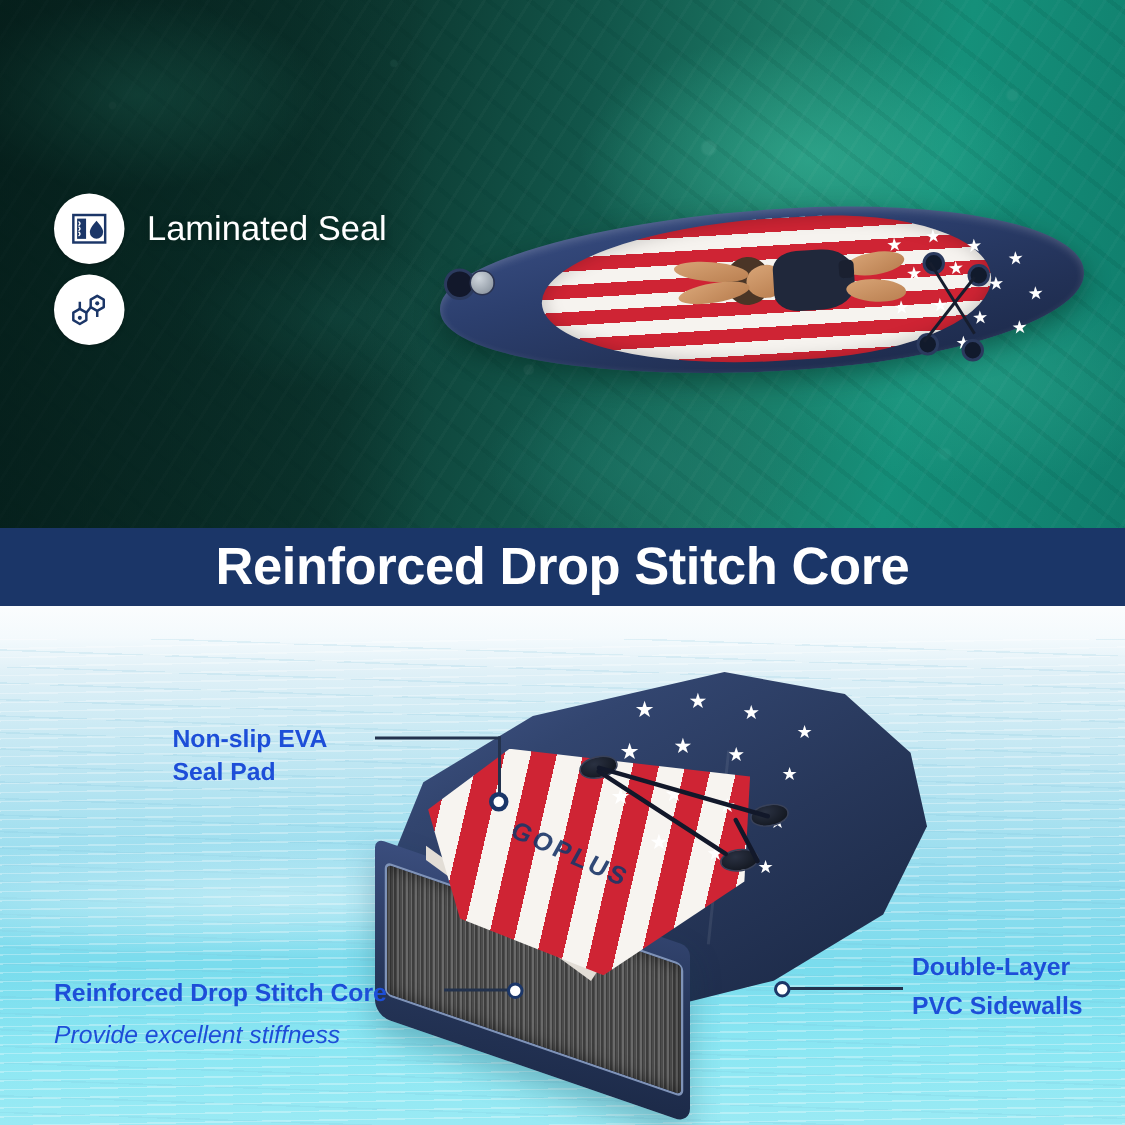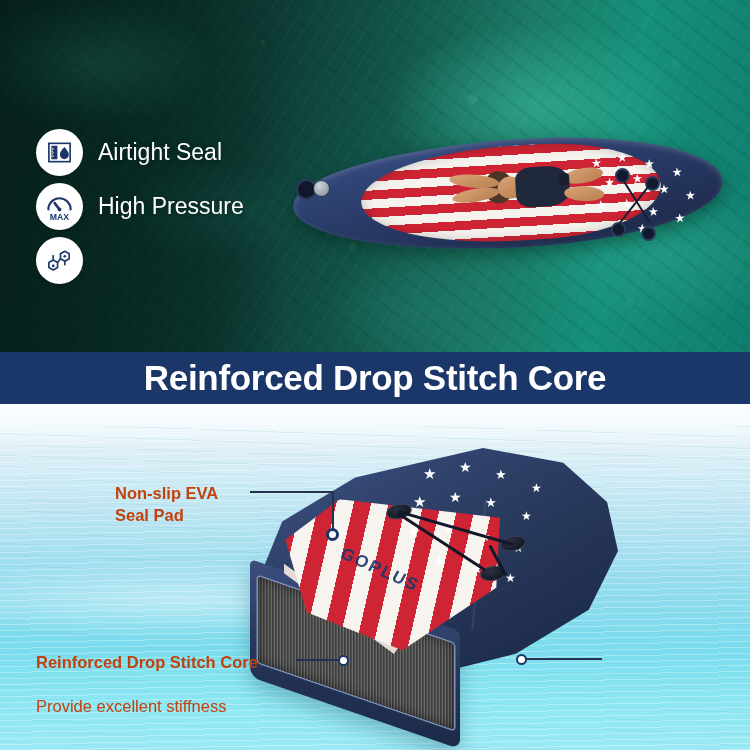--- a/index.html
+++ b/index.html
@@ -92,21 +92,21 @@
     background-image:
       repeating-linear-gradient(179deg, rgba(255,255,255,.55) 0 1px, transparent 1px 6px),
       repeating-linear-gradient(182deg, rgba(120,190,215,.30) 0 1px, transparent 1px 11px);}
   .sheen{position:absolute;left:0;top:150px;width:750px;height:90px;
     background:radial-gradient(ellipse 420px 55px at 25% 50%, rgba(255,255,255,.42), transparent 72%);}
 
   .subtitle{position:absolute;left:0;top:408px;width:750px;text-align:center;
     color:#20252b;font-size:23px;font-weight:400;}
 
   
-  .callout{position:absolute;color:#c2410c;}
+  .callout{position:absolute;color:#1d4ed8;}
   .co-bold{font-size:16.5px;font-weight:700;line-height:22px;white-space:nowrap;}
   .co-reg{font-size:16.5px;font-weight:400;line-height:23px;white-space:nowrap;}
   .lead{position:absolute;background:#23324d;}
   .leadv{position:absolute;background:#23324d;width:2px;}
   .dotring{position:absolute;width:13px;height:13px;border-radius:50%;
     background:#fff;border:3px solid #1b3668;box-sizing:border-box;}
   .dotsolid{position:absolute;width:11px;height:11px;border-radius:50%;
     background:#fff;border:2.5px solid #1b3668;box-sizing:border-box;}
 
   
@@ -159,34 +159,23 @@
 
       <div class="feat">
         <div class="feat-ico">
           <svg width="27" height="27" viewBox="0 0 28 28">
             <rect x="3" y="4.5" width="22" height="19" fill="none" stroke="#1b3668" stroke-width="1.7"></rect>
             <rect x="5.6" y="7" width="6.2" height="14" fill="#1b3668"></rect>
             <path d="M6.6 9 q2 1.4 0 2.8 M6.6 12.6 q2 1.4 0 2.8 M6.6 16.2 q2 1.4 0 2.8" stroke="#fff" stroke-width="1" fill="none"></path>
             <path d="M19 8.4 c3.4 4 4.6 5.8 4.6 7.9 a4.6 4.6 0 0 1 -9.2 0 c0 -2.1 1.2 -3.9 4.6 -7.9 z" fill="#1b3668"></path>
           </svg>
         </div>
-        <div class="feat-txt">Airtight Seal</div>
-      </div>
-
-      <div class="feat">
-        <div class="feat-ico">
-          <svg width="31" height="31" viewBox="0 0 32 32">
-            <path d="M4.5 19 a11.5 11.5 0 0 1 23 0" fill="none" stroke="#1b3668" stroke-width="2.2" stroke-linecap="round"></path>
-            <line x1="16" y1="19" x2="11" y2="12.5" stroke="#1b3668" stroke-width="2.6" stroke-linecap="round"></line>
-            <circle cx="16" cy="19" r="1.9" fill="#1b3668"></circle>
-            <text x="16" y="30" font-family="Liberation Sans, sans-serif" font-size="9" font-weight="700" fill="#1b3668" text-anchor="middle">MAX</text>
-          </svg>
-        </div>
-        <div class="feat-txt">High Pressure</div>
-      </div>
+        <div class="feat-txt">Laminated Seal</div>
+      </div>
+
 
       <div class="feat">
         <div class="feat-ico">
           <svg width="29" height="29" viewBox="0 0 30 30">
             <g fill="none" stroke="#1b3668" stroke-width="1.7" stroke-linejoin="round">
               <polygon points="4,17 8.5,14.4 13,17 13,22.2 8.5,24.8 4,22.2"></polygon>
               <polygon points="16,8 20.5,5.4 25,8 25,13.2 20.5,15.8 16,13.2"></polygon>
               <line x1="13" y1="17" x2="16" y2="13.2"></line>
               <line x1="8.5" y1="14.4" x2="8.5" y2="9.4"></line>
               <line x1="20.5" y1="15.8" x2="20.5" y2="20"></line>
@@ -286,21 +275,25 @@
   <div class="callout" style="left:115px;top:482px;">
     <div class="co-bold">Non-slip EVA</div>
     <div class="co-bold">Seal Pad</div>
   </div>
   <div class="lead" style="left:250px;top:491px;width:84px;height:2px;"></div>
   <div class="leadv" style="left:332px;top:491px;height:43px;"></div>
   <div class="dotring" style="left:326px;top:528px;"></div>
 
   <div class="callout" style="left:36px;top:651px;">
     <div class="co-bold">Reinforced Drop Stitch Core</div>
-    <div class="co-reg" style="margin-top:22px;">Provide excellent stiffness</div>
+    <div class="co-reg" style="margin-top:6px;font-style:italic;">Provide excellent stiffness</div>
   </div>
   <div class="lead" style="left:296px;top:659px;width:44px;height:2px;"></div>
   <div class="dotsolid" style="left:338px;top:655px;"></div>
 
+  <div class="callout" style="left:608px;top:634px;">
+    <div class="co-bold">Double-Layer</div>
+    <div class="co-bold" style="margin-top:4px;">PVC Sidewalls</div>
+  </div>
   <div class="lead" style="left:524px;top:658px;width:78px;height:2px;"></div>
   <div class="dotsolid" style="left:516px;top:654px;"></div>
 
 </div>
 
 </body></html>

